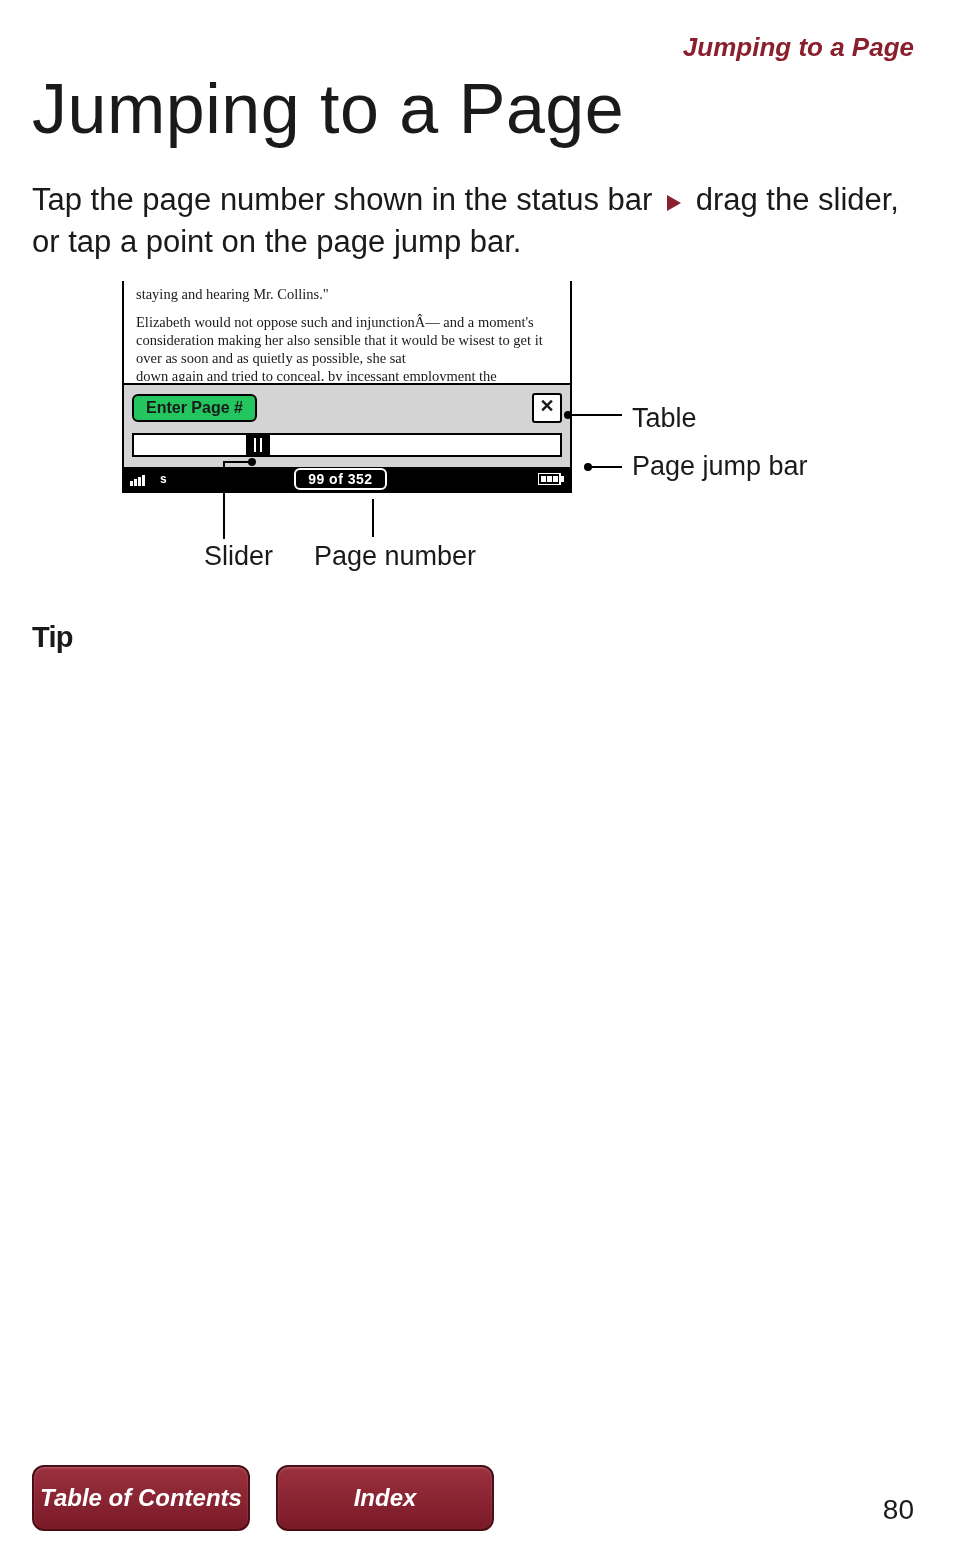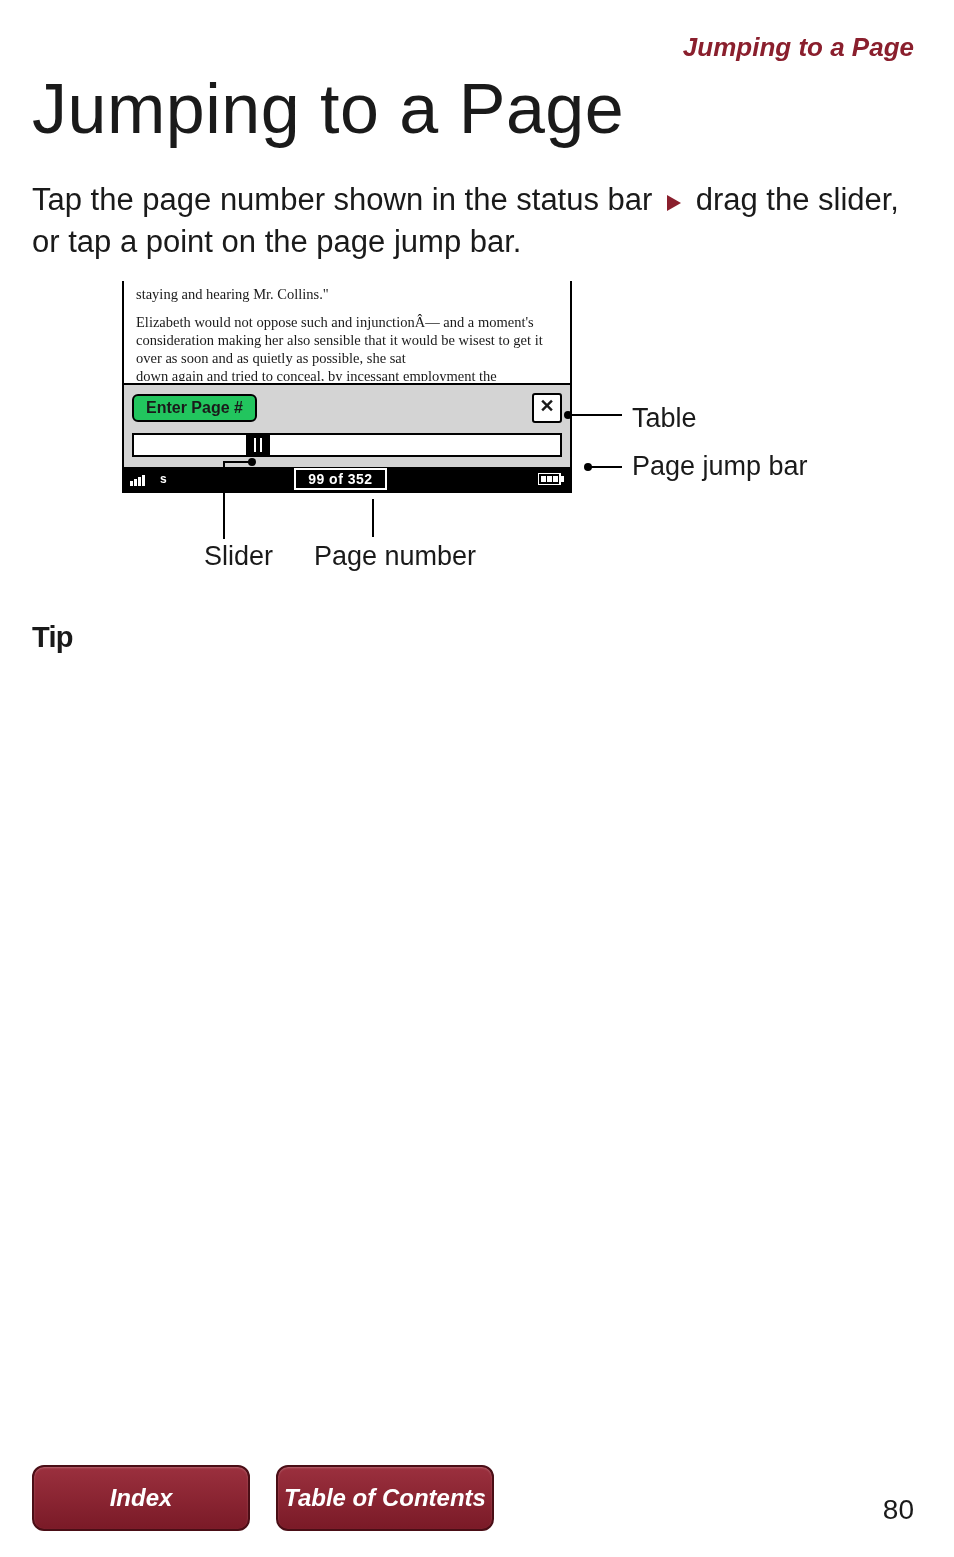--- a/index.html
+++ b/index.html
@@ -158,21 +158,21 @@
     font-family: Arial, sans-serif;
     font-size: 12px;
     gap: 8px;
   }
   .wifi-icon svg { display: block; }
   .page-pill {
     margin: 0 auto;
     position: relative;
     left: -12px;
     border: 2px solid #fff;
-    border-radius: 0;
+    border-radius: 6px;
     padding: 1px 12px;
     font-weight: 700;
     font-size: 14px;
     letter-spacing: 0.5px;
   }
   .bat-icon svg { display: block; }
 
   
   .call {
     position: absolute;
@@ -310,18 +310,18 @@
     <span class="slider-v"></span>
     <span class="call call-slider">Slider</span>
 
     <span class="pn-v"></span>
     <span class="call call-pn">Page number</span>
   </div>
 
   <div class="tip-head">Tip</div>
 
   <div class="footer">
+    <div class="nav-btn">Table of Contents</div>
     <div class="nav-btn">Index</div>
-    <div class="nav-btn">Table of Contents</div>
     <div class="page-no">80</div>
   </div>
 
 </div>
 
 </body></html>

